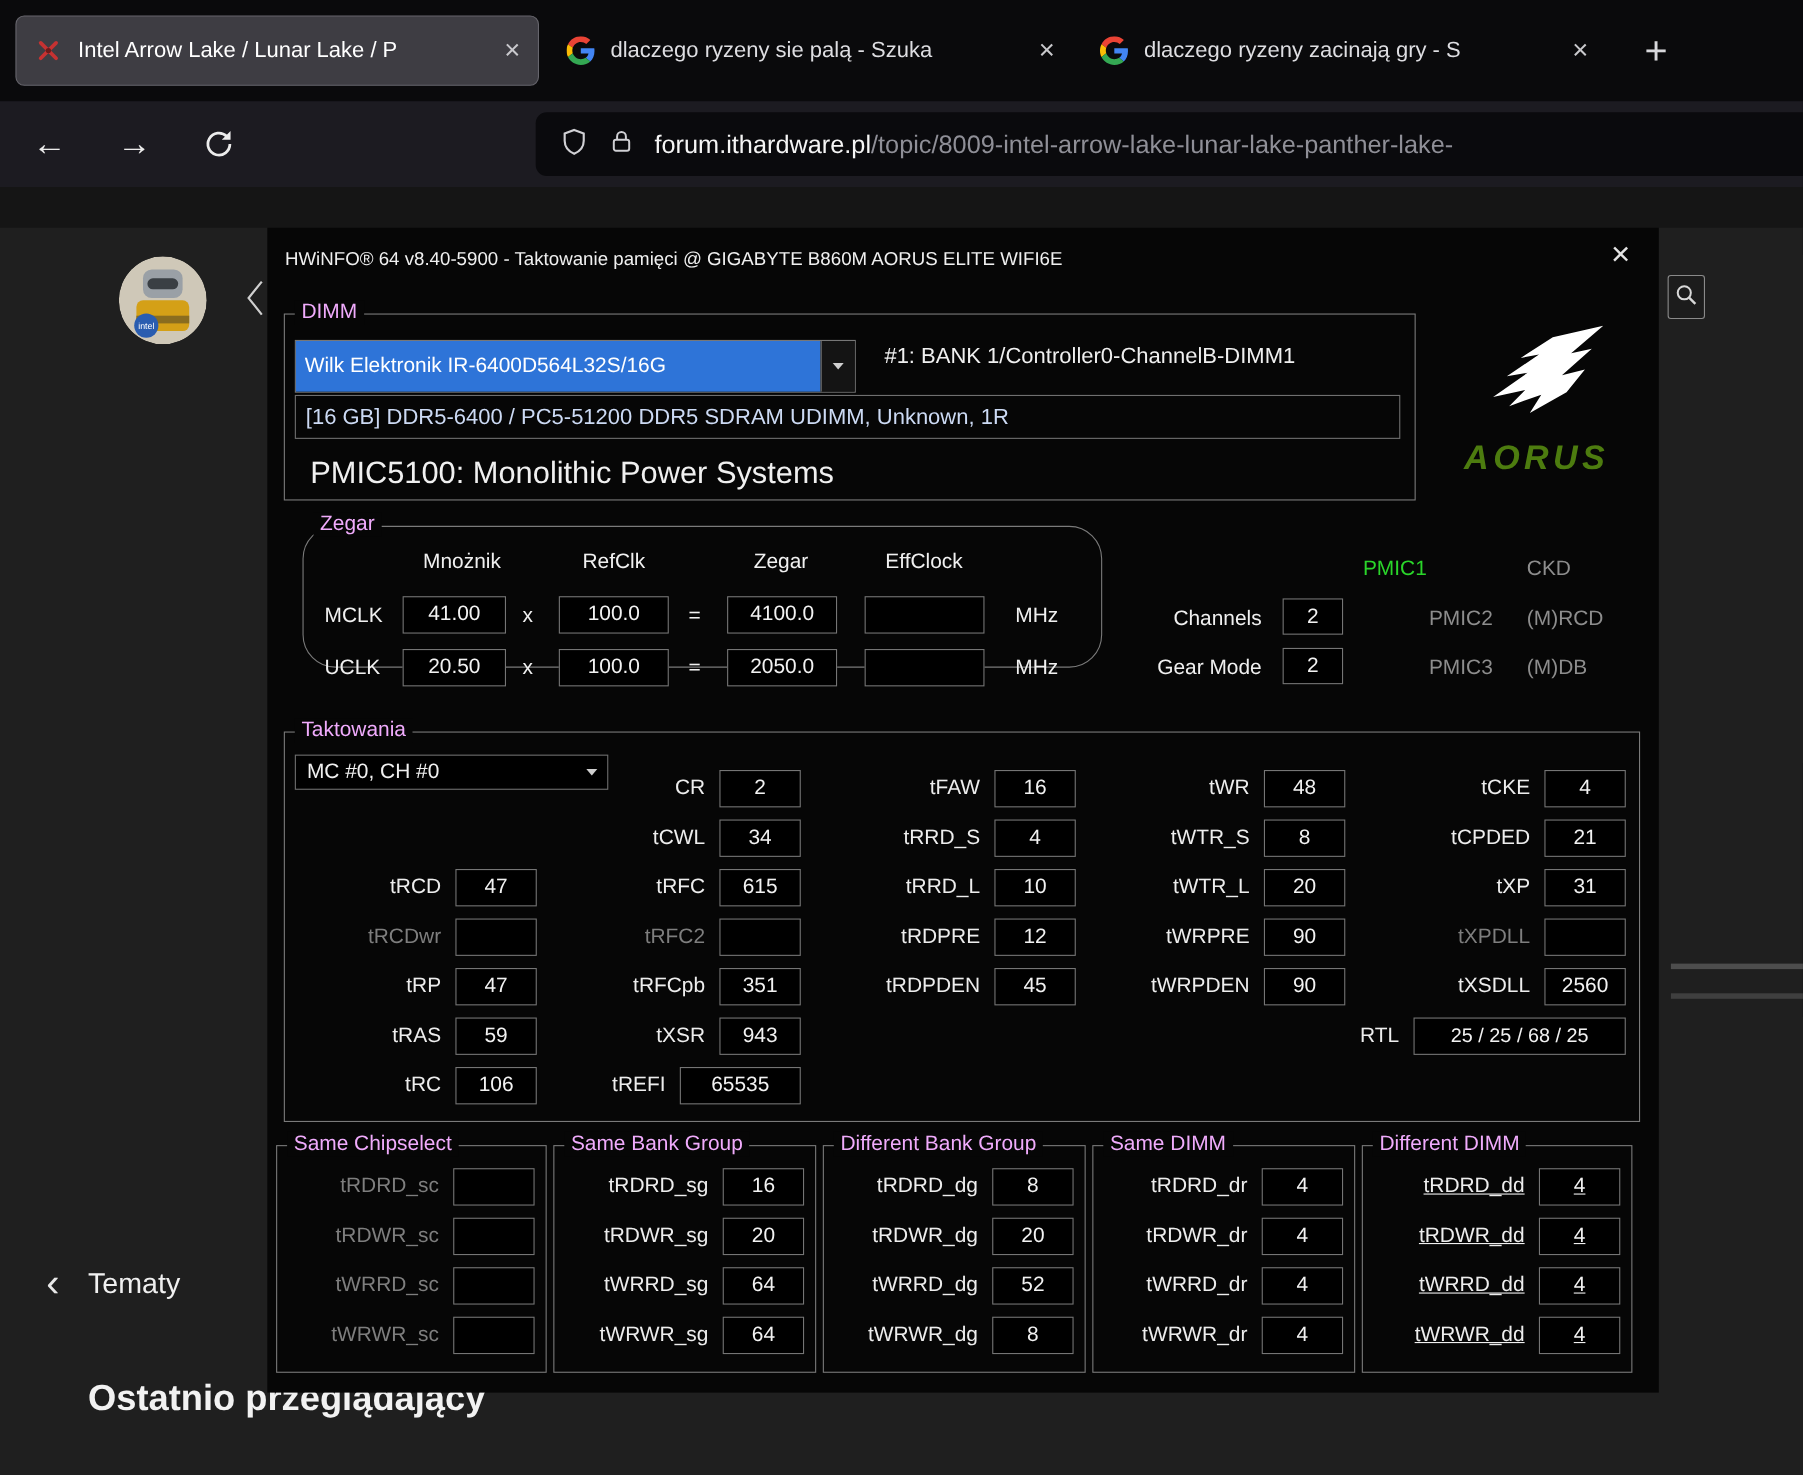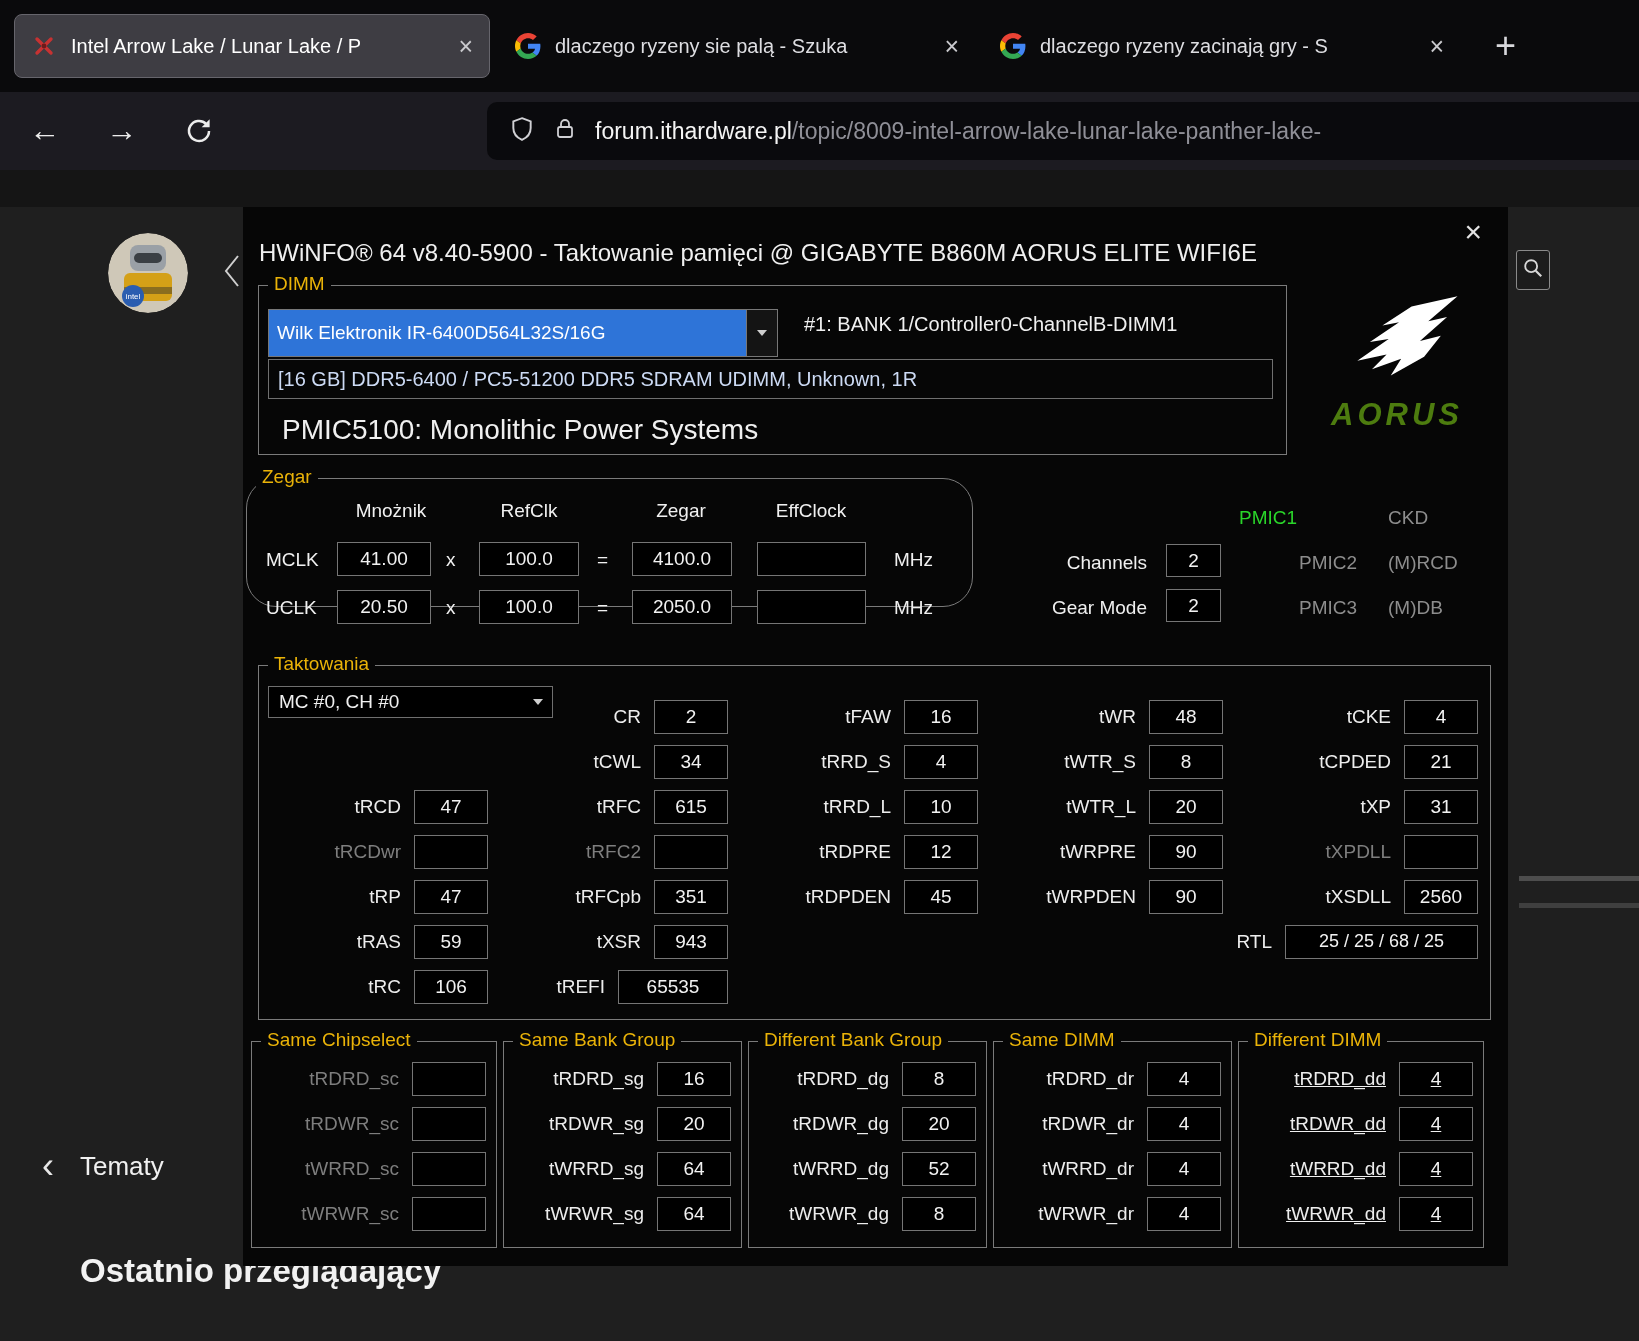--- a/index.html
+++ b/index.html
@@ -38,47 +38,47 @@
     border-radius:3px;background:#1c1c1c;display:flex;align-items:center;justify-content:center;}
   .frag{position:absolute;background:#4d4d4d;height:5px;width:120px;left:1519px;}
   .tematy{position:absolute;left:42px;top:978px;display:flex;align-items:center;gap:26px;}
   .tematy .chev{font-size:36px;color:#e8e8e8;line-height:1;}
   .tematy .lbl{font-size:26px;color:#f0f0f0;}
   .bottom-head{position:absolute;left:80px;top:1252px;z-index:1;font-size:33px;font-weight:bold;color:#f2f2f2;}
 
   
   .hw{position:absolute;left:243px;top:207px;width:1265px;height:1059px;background:#060606;
     z-index:2;color:#f0f0f0;font-size:19px;}
-  .hw-title{position:absolute;left:16px;top:32px;font-size:24px;white-space:nowrap;}
+  .hw-title{position:absolute;left:16px;top:19px;font-size:17px;white-space:nowrap;}
   .hw-close{position:absolute;right:26px;top:10px;font-size:30px;color:#e4e4e4;line-height:1;}
 
   .fs{position:absolute;border:1px solid #7a7a7a;box-sizing:border-box;}
   .legend{position:absolute;top:-13px;left:9px;background:#060606;padding:0 6px;font-size:19px;
-    color:#eab308;white-space:nowrap;}
+    color:#f0abfc;white-space:nowrap;}
 
   .vb{box-sizing:border-box;background:#000;border:1px solid #757575;color:#f2f2f2;font-size:19px;
     display:flex;align-items:center;justify-content:center;height:34px;}
 
   
   .fs-dimm{left:15px;top:78px;width:1029px;height:170px;}
   .dimm-dd{position:absolute;left:9px;top:23px;width:510px;height:48px;display:flex;
     border:1px solid #777;box-sizing:border-box;}
   .dd-sel{flex:1;background:#2e74d8;color:#fff;display:flex;align-items:center;padding-left:8px;
     font-size:19px;white-space:nowrap;overflow:hidden;}
   .dd-btn{width:30px;background:#141414;border-left:1px solid #777;display:flex;align-items:center;justify-content:center;}
   .tri{width:0;height:0;border-left:5px solid transparent;border-right:5px solid transparent;border-top:6px solid #cfcfcf;}
   .dimm-slot{position:absolute;left:545px;top:27px;font-size:20px;}
   .dimm-info{position:absolute;left:9px;top:73px;width:1005px;height:40px;border:1px solid #6f6f6f;
     box-sizing:border-box;display:flex;align-items:center;padding-left:9px;color:#ccdaf4;font-size:20px;}
   .dimm-pmic{position:absolute;left:23px;top:128px;font-size:28px;}
   .brand{position:absolute;left:1078px;top:85px;width:152px;text-align:center;}
   .brand-word{font-size:31px;font-weight:bold;font-style:italic;letter-spacing:4px;color:#4d7c0f;margin-top:4px;}
 
   
-  .fs-zegar{left:3px;top:271px;width:727px;height:129px;border-radius:30px;}
+  .fs-zegar{left:32px;top:271px;width:727px;height:129px;border-radius:30px;}
   .zh{position:absolute;top:21px;transform:translateX(-50%);font-size:19px;}
   .zl{position:absolute;font-size:19px;}
   .zvb{position:absolute;}
   .zop{position:absolute;font-size:19px;}
 
   .side-lbl{position:absolute;font-size:19px;text-align:right;width:134px;left:770px;}
   .side-vb{position:absolute;left:923px;width:55px;height:33px;}
   .pmic{position:absolute;font-size:19px;color:#8d8d8d;}
   .pmic.on{color:#2ad52a;}
 

